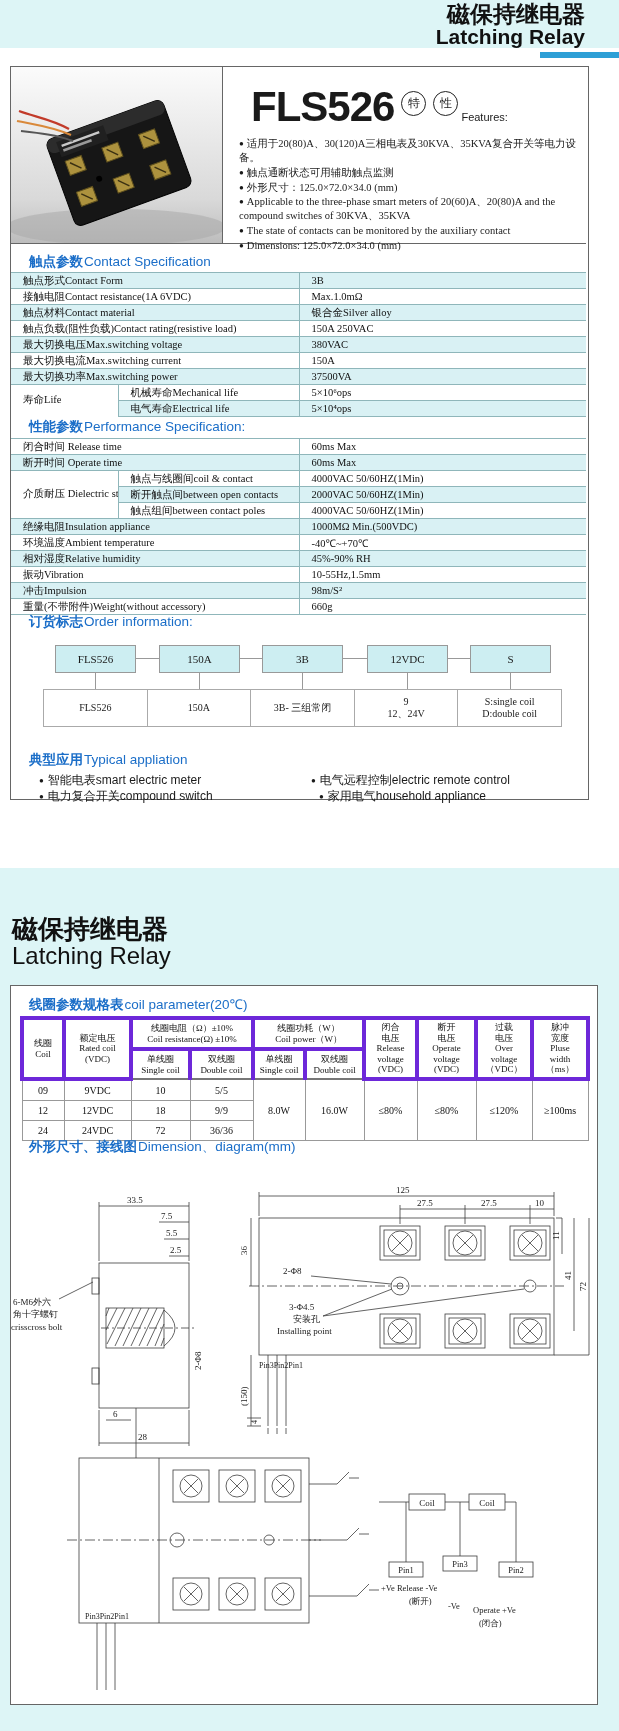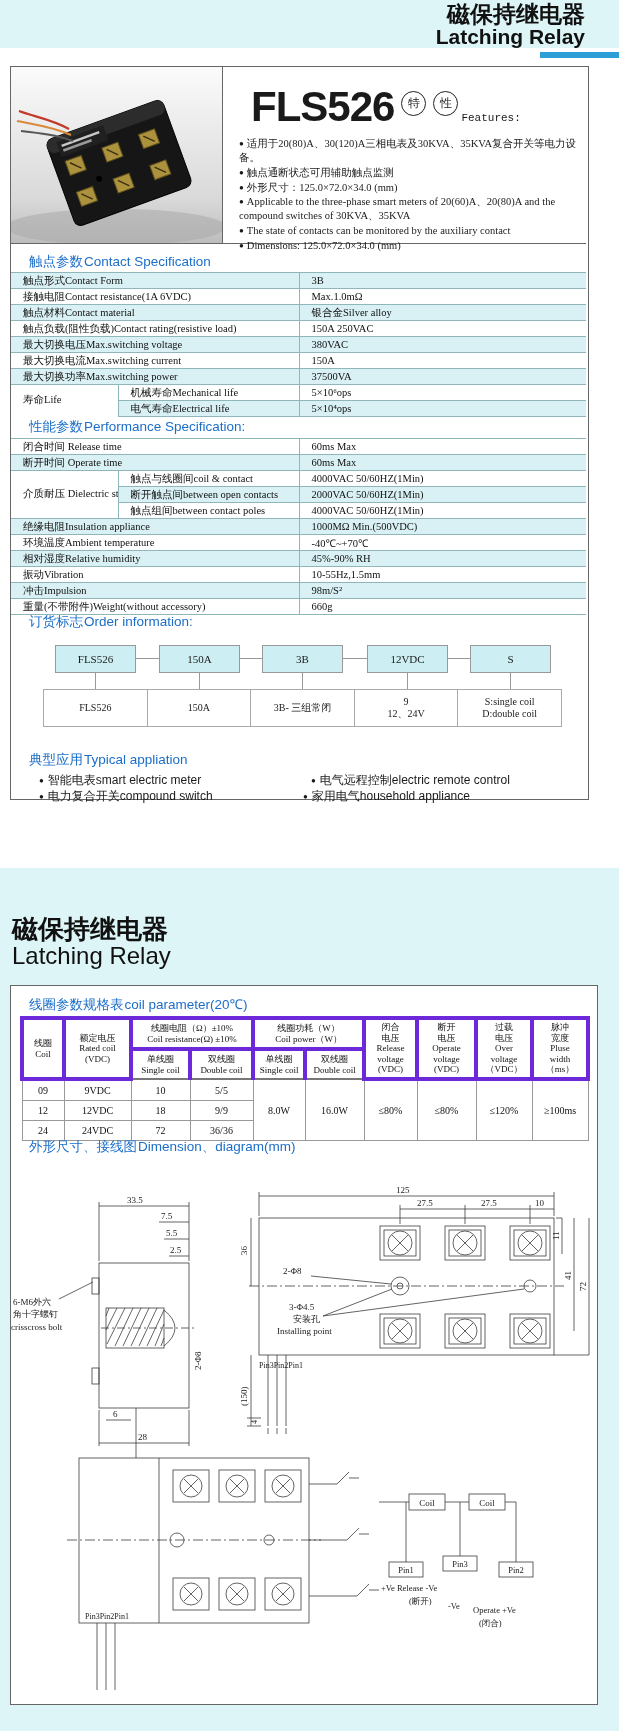--- a/index.html
+++ b/index.html
@@ -13,27 +13,27 @@
   .bluebar{position:absolute;left:540px;top:52px;width:79px;height:6px;background:#2d9fd6;}
   
   .box1{position:absolute;left:10px;top:66px;width:577px;height:732px;border:1px solid #666;background:#fff;}
   .product{position:absolute;left:0;top:0;width:575px;height:176px;border-bottom:1px solid #666;}
   .photo{position:absolute;left:0;top:0;width:211px;height:176px;border-right:1px solid #666;overflow:hidden;}
   .prod-info{position:absolute;left:212px;top:0;width:363px;height:176px;}
   .model-row{margin:16px 0 0 28px;white-space:nowrap;}
   .model{font-size:42px;font-weight:bold;letter-spacing:-1px;}
   .badge{display:inline-block;width:23px;height:23px;border:1.5px solid #222;border-radius:50%;
          text-align:center;line-height:23px;font-size:12px;margin-left:7px;position:relative;top:-14px;}
-  .features-label{font-size:11px;font-family:Liberation Mono, monospace;margin-left:3px;text-align:right;}
+  .features-label{font-size:11px;font-family:Liberation Sans, sans-serif;margin-left:3px;text-align:right;}
   .bullets{margin:6px 6px 0 16px;padding:0;font-size:10.5px;font-family:"Liberation Serif",serif;line-height:1.32;}
   .bullets li{list-style:none;margin-bottom:1px;}
   .bullets li::before{content:"\25CF";font-size:8px;margin-right:3px;vertical-align:1px;}
   
   .sec{position:absolute;left:18px;font-size:13.5px;color:#1b6ec8;white-space:nowrap;}
-  .sec b{font-weight:normal;margin-right:1px;text-align:right;}
+  .sec b{font-weight:bold;margin-right:1px;text-align:right;}
   
   table.spec{position:absolute;left:0;width:575px;border-collapse:collapse;table-layout:fixed;
              font-family:"Liberation Serif",serif;font-size:10.5px;color:#111;}
   table.spec td{height:15px;padding:0 4px 0 12px;border-top:1px solid #8fb6ba;overflow:hidden;white-space:nowrap;}
   table.spec tr:last-child td{border-bottom:1px solid #8fb6ba;}
   td.val{border-left:1px solid #8fb6ba;padding-left:10px;}
   td.grp{white-space:pre-line;line-height:1.2;padding-left:10px;}
   td.sub{border-left:1px solid #8fb6ba;padding-left:8px;}
   tr.cy td{background:#d9f1f4;}
   tr.cy td.grp,tr.wg td.grp{background:#fff;}
@@ -280,21 +280,21 @@
     </tr>
   </tbody>
     </table>
 
   <div class="sec" style="top:684px">
     <b>典型应用</b><span>Typical appliation</span>
   </div>
   <div class="tp-item" style="left:28px;top:705px">智能电表smart electric meter</div>
   <div class="tp-item" style="left:28px;top:721px">电力复合开关compound switch</div>
   <div class="tp-item" style="left:300px;top:705px">电气远程控制electric remote control</div>
-  <div class="tp-item" style="left:292px;top:721px">家用电气household appliance</div>
+  <div class="tp-item" style="left:308px;top:721px">家用电气household appliance</div>
 </div>
 
 <div class="band2"></div>
 <div class="p2-title">
   <div class="p2-zh">磁保持继电器</div>
   <div class="p2-en">Latching Relay</div>
 </div>
 
 <div class="box2">
   <div class="sec" style="top:9px">

